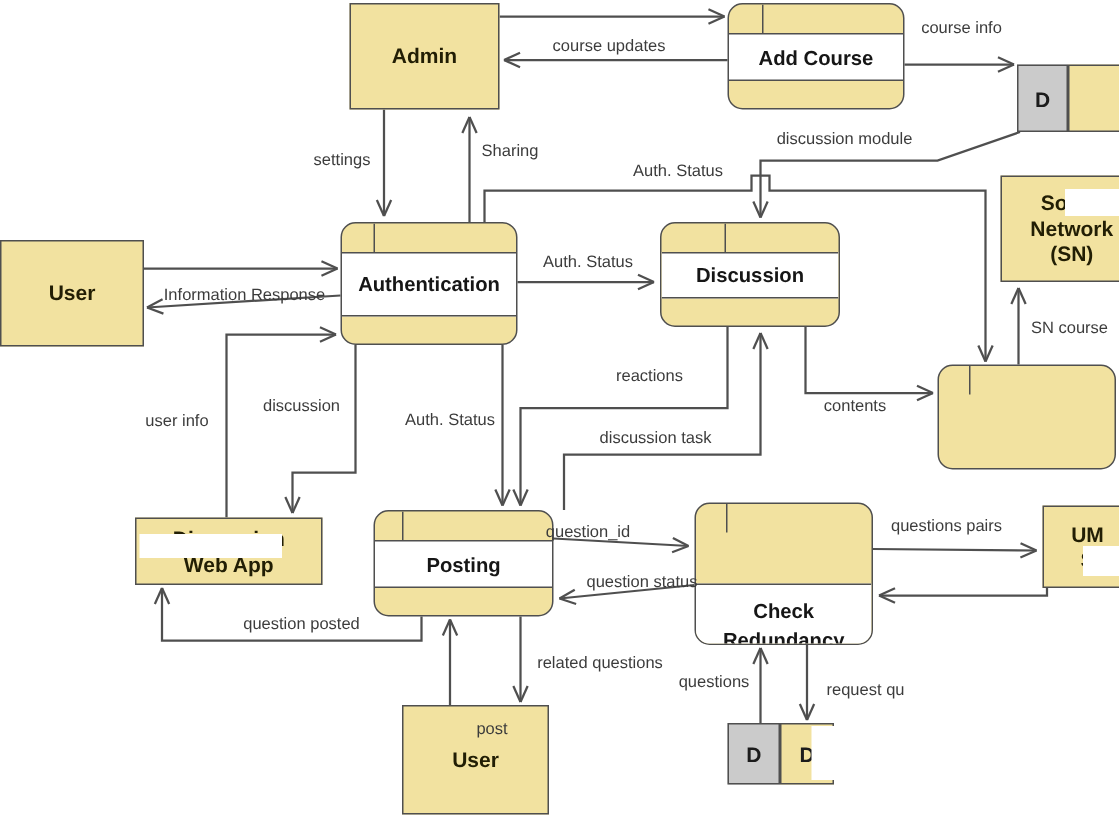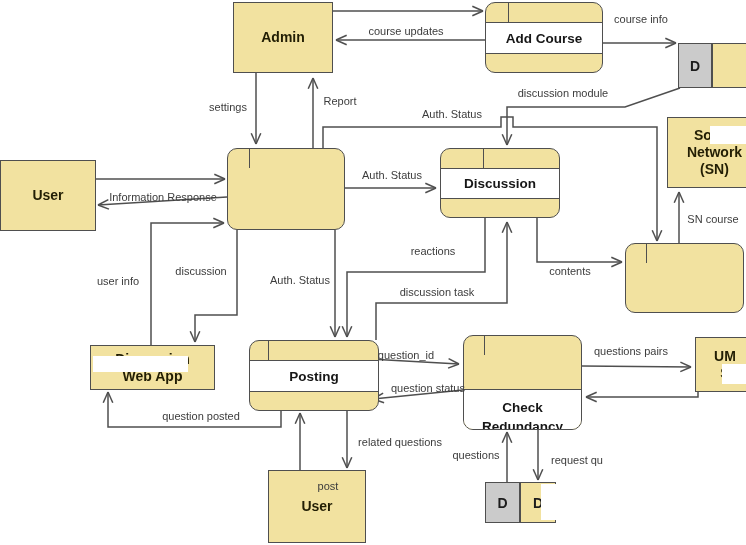--- a/index.html
+++ b/index.html
@@ -166,40 +166,43 @@
       </div>
     </div>
     <div class="node node-entity" style="left: 233px; top: 2px; width: 100px; height: 71px;">
       <div>Admin</div>
     </div>
     <div class="node node-entity" style="left: 0px; top: 160px; width: 96px; height: 71px;">
       <div>User</div>
     </div>
     <div class="node node-process" style="left: 227px; top: 148px; width: 118px; height: 82px;">
       <div class="ptick" style="left: 21px; height: 19px;"></div>
+      <div class="pband" style="top: 19px; height: 41px;">
+        <div>Authentication</div>
+      </div>
     </div>
     <div class="node node-process" style="left: 440px; top: 148px; width: 120px; height: 70px;">
       <div class="ptick" style="left: 42px; height: 19px;"></div>
       <div class="pband" style="top: 19px; height: 29px;">
         <div>Discussion</div>
       </div>
     </div>
     <div class="node node-entity" style="left: 667px; top: 117px; width: 95px; height: 71px;">
       <div>Social</div>
       <div>Network</div>
       <div>(SN)</div>
     </div>
     <div class="node node-process" style="left: 625px; top: 243px; width: 119px; height: 70px;">
       <div class="ptick" style="left: 20px; height: 19px;"></div>
     </div>
     <div class="node node-entity" style="left: 90px; top: 345px; width: 125px; height: 45px;">
       <div>Discussion</div>
       <div>Web App</div>
     </div>
-    <div class="node node-process" style="left: 249px; top: 340px; width: 130px; height: 71px;">
+    <div class="node node-process" style="left: 249px; top: 340px; width: 120px; height: 71px;">
       <div class="ptick" style="left: 18px; height: 19px;"></div>
       <div class="pband" style="top: 19px; height: 30px;">
         <div>Posting</div>
       </div>
     </div>
     <div class="node node-process" style="left: 463px; top: 335px; width: 119px; height: 95px;">
       <div class="ptick" style="left: 20px; height: 19px;"></div>
       <div class="pband" style="top: 19px; height: 54px; margin-top: 34px;">
         <div>Check</div>
         <div>Redundancy</div>
@@ -213,32 +216,32 @@
       <div>User</div>
     </div>
     <div class="node ds-cell ds-id" style="left: 678px; top: 43px; width: 34px; height: 45px;">D</div>
     <div class="node ds-cell ds-name" style="left: 712px; top: 43px; width: 36px; height: 45px;"></div>
     <div class="node ds-cell ds-id" style="left: 485px; top: 482px; width: 35px; height: 41px;">D</div>
     <div class="node ds-cell ds-name" style="left: 520px; top: 482px; width: 36px; height: 41px;">D</div>
     <div class="flow-label" style="left: 406px; top: 31px;">course updates</div>
     <div class="flow-label" style="left: 641px; top: 19px;">course info</div>
     <div class="flow-label" style="left: 563px; top: 93px;">discussion module</div>
     <div class="flow-label" style="left: 228px; top: 107px;">settings</div>
-    <div class="flow-label" style="left: 340px; top: 101px;">Report</div>
+    <div class="flow-label" style="left: 340px; top: 101px;">Sharing</div>
     <div class="flow-label" style="left: 452px; top: 114px;">Auth. Status</div>
     <div class="flow-label" style="left: 392px; top: 175px;">Auth. Status</div>
     <div class="flow-label" style="left: 300px; top: 280px;">Auth. Status</div>
     <div class="flow-label" style="left: 163px; top: 197px;">Information Response</div>
     <div class="flow-label" style="left: 118px; top: 281px;">user info</div>
     <div class="flow-label" style="left: 201px; top: 271px;">discussion</div>
     <div class="flow-label" style="left: 433px; top: 251px;">reactions</div>
     <div class="flow-label" style="left: 437px; top: 292px;">discussion task</div>
     <div class="flow-label" style="left: 570px; top: 271px;">contents</div>
     <div class="flow-label" style="left: 713px; top: 219px;">SN course</div>
-    <div class="flow-label" style="left: 406px; top: 355px;">question_id</div>
+    <div class="flow-label" style="left: 392px; top: 355px;">question_id</div>
     <div class="flow-label" style="left: 428px; top: 388px;">question status</div>
     <div class="flow-label" style="left: 631px; top: 351px;">questions pairs</div>
     <div class="flow-label" style="left: 201px; top: 416px;">question posted</div>
     <div class="flow-label" style="left: 328px; top: 442px; margin-top: 44px;">post</div>
     <div class="flow-label" style="left: 400px; top: 442px;">related questions</div>
     <div class="flow-label" style="left: 476px; top: 455px;">questions</div>
     <div class="flow-label" style="left: 577px; top: 460px;">request qu</div>
     <div class="redaction" style="left: 93px; top: 356px; width: 95px; height: 16px;"></div>
     <div class="redaction" style="left: 710px; top: 126px; width: 36px; height: 18px;"></div>
     <div class="redaction" style="left: 722px; top: 364px; width: 24px; height: 20px;"></div>

